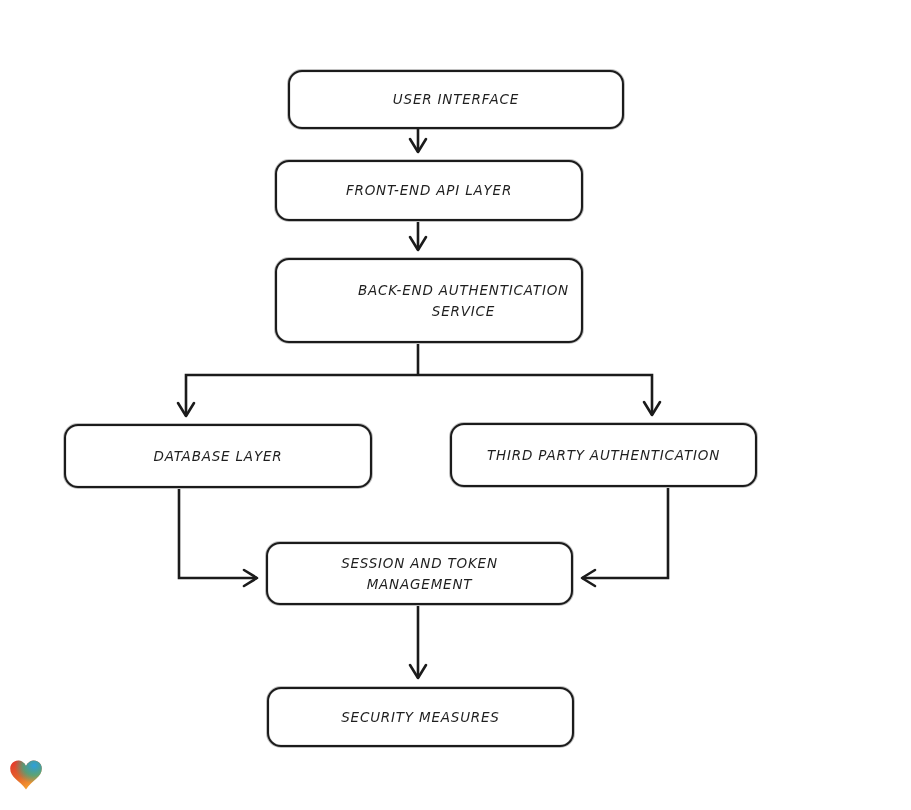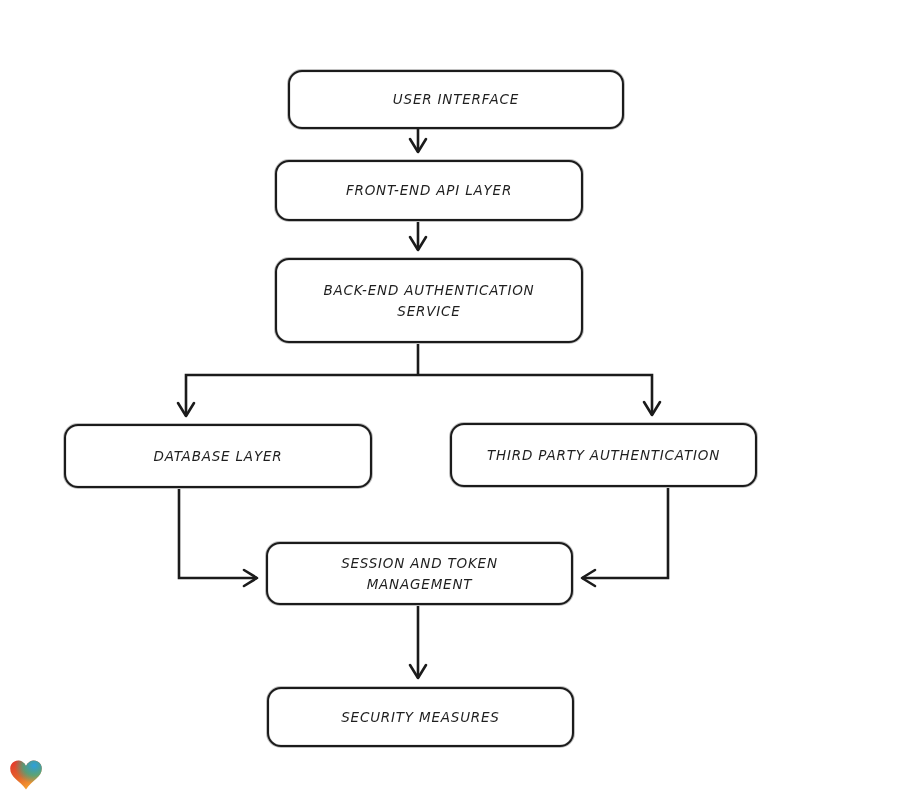--- a/index.html
+++ b/index.html
@@ -35,21 +35,21 @@
     font-style: italic;
     font-weight: 500;
     letter-spacing: 0.8px;
     color: #1f1f1f;
     line-height: 1.55;
     max-width: 235px;
   }
   
   .n-user-interface      { left: 288px; top:  46px; width: 336px; height: 59px; margin-top: 24px; }
   .n-front-end-api-calls { left: 275px; top: 160px; width: 308px; height: 61px; }
-  .n-back-end-auth       { left: 275px; top: 258px; width: 308px; height: 85px; }
+  .n-back-end-auth       { left: 275px; top: 258px; width: 308px; height: 85px; justify-content: flex-end; }
   .n-database-layer      { left:  64px; top: 424px; width: 308px; height: 64px; }
   .n-third-party-auth    { left: 450px; top: 423px; width: 307px; height: 64px; }
   .n-session-token       { left: 266px; top: 542px; width: 307px; height: 63px; }
   .n-security-measures   { left: 267px; top: 687px; width: 307px; height: 60px; }
 
   .brand-logo {
     position: absolute;
     left: 10px; top: 760px;
     width: 32px; height: 30px;
   }

